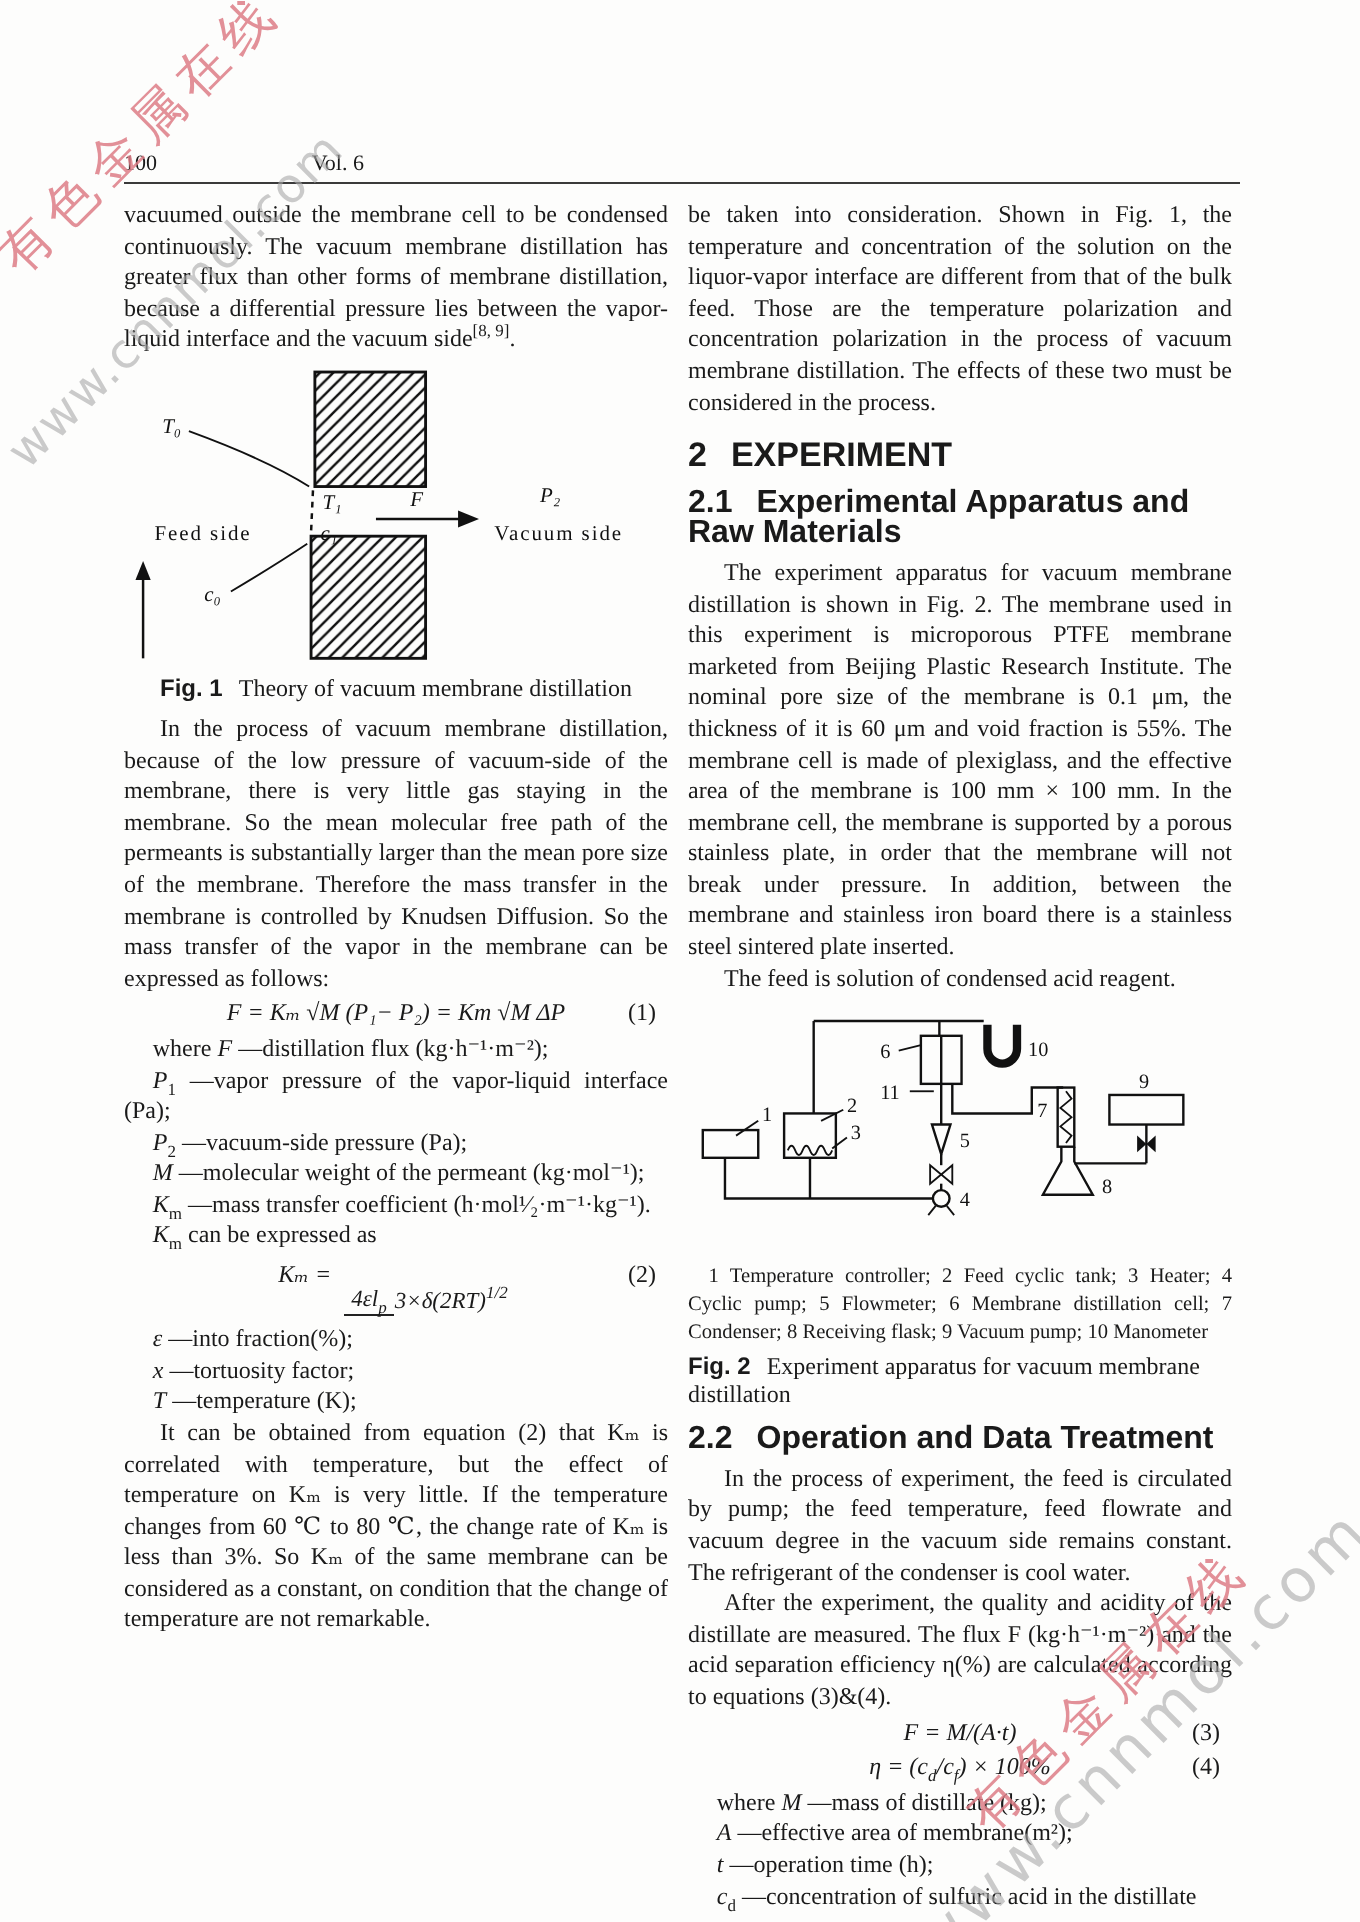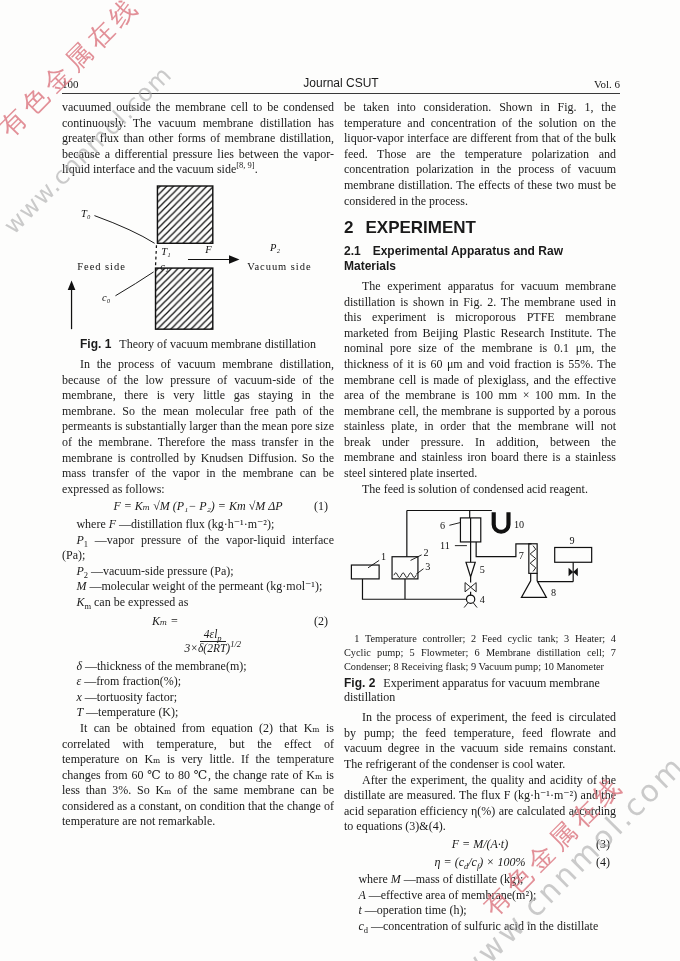--- a/index.html
+++ b/index.html
@@ -22,28 +22,28 @@
   .columns{position:absolute;left:62px;top:100px;width:558px;display:flex;gap:10px;}
   .col{width:272px;font-size:12px;line-height:15.6px;text-align:justify;}
   .col p{margin:0;}
   .col p.ind{text-indent:1.5em;}
   sup{font-size:8.5px;line-height:0;}
   sub{font-size:8.5px;line-height:0;}
   i{font-style:italic;}
   
   .h-main,.h-sub{font-family:"Liberation Sans","DejaVu Sans",sans-serif;font-weight:700;text-align:left;}
   .h-main{font-size:17px;margin:11px 0 7px 0;}
-  .h-sub{font-size:12px;margin:8px 0 4px 0;}
+  .h-sub{font-size:16px;margin:8px 0 4px 0;}
   .h-main .num,.h-sub .num{margin-right:12px;}
   
   .eqline{position:relative;text-align:center;margin:2px 0;}
   .eqline .body{font-style:italic;}
   .eqnum{position:absolute;right:6px;top:0;font-style:normal;}
   .def{text-indent:1.2em;}
-  .frac{display:inline-flex;flex-direction:column;align-items:center;vertical-align:-1.05em;
+  .frac{display:inline-flex;flex-direction:row;align-items:center;vertical-align:-1.05em;
         margin:0 3px;font-size:11.5px;line-height:13px;font-style:italic;}
   .frac .fnum{border-bottom:1px solid #222;padding:0 4px;}
   .eq-frac{margin:4px 0;}
   
   .figure{margin:6px 0 4px 0;}
   .figcap{font-size:12px;text-align:center;margin:2px 0 6px 0;line-height:14px;}
   .figcap .tag{font-family:"Liberation Sans","DejaVu Sans",sans-serif;font-weight:700;margin-right:8px;}
   .legend{font-size:10.3px;line-height:14px;text-align:justify;text-indent:1em;margin-top:4px;}
   svg{display:block;}
   svg text{font-family:"Liberation Serif","DejaVu Serif",serif;font-size:11px;fill:#111;}
@@ -56,21 +56,20 @@
 
 <div class="page">
 
   <div class="wm wm-red-tl">有色金属在线</div>
   <div class="wm wm-grey-tl">www.cnnmol.com</div>
   <div class="wm wm-red-br">有色金属在线</div>
   <div class="wm wm-grey-br">www.cnnmol.com</div>
 
   <div class="header">
     <span class="pnum">100</span>
-    <span class="jtitle">Journal CSUT</span>
     <span class="vol">Vol. 6</span>
   </div>
 
   <div class="columns">
 
     <div class="col">
 
       <p><span>vacuumed outside the membrane cell to be condensed continuously. The vacuum membrane distillation has greater flux than other forms of membrane distillation, because a differential pressure lies between the vapor-liquid interface and the vacuum side</span><sup>[8, 9]</sup><span>.</span></p>
 
       <div class="figure">
@@ -109,33 +108,33 @@
 
       <div class="eqline">
         <span class="body">F = Kₘ √M (P₁− P₂) = Km √M ΔP</span>
         <span class="eqnum">(1)</span>
       </div>
 
       <div class="def"><span>where </span><i>F</i><sub></sub><span> —distillation flux (kg·h⁻¹·m⁻²);</span></div>
       <div class="def"><i>P</i><sub>1</sub><span> —vapor pressure of the vapor-liquid interface (Pa);</span></div>
       <div class="def"><i>P</i><sub>2</sub><span> —vacuum-side pressure (Pa);</span></div>
       <div class="def"><i>M</i><sub></sub><span> —molecular weight of the permeant (kg·mol⁻¹);</span></div>
+      <div class="def"><i>K</i><sub>m</sub><span> —mass transfer coefficient (h·mol¹⁄₂·m⁻¹·kg⁻¹).</span></div>
       <div class="def"><i>K</i><sub>m</sub><span> can be expressed as</span></div>
 
       <div class="eqline eq-frac">
         <span class="body">Kₘ =</span>
         <span class="frac">
           <span class="fnum"><span>4εl</span><sub>p</sub></span>
           <span class="fden"><span>3×δ(2RT)</span><sup>1/2</sup></span>
         </span>
         <span class="eqnum">(2)</span>
       </div>
 
-      <div class="def"><i>δ</i><span> —thickness of the membrane(m);</span></div>
-      <div class="def"><i>ε</i><span> —from fraction(%);</span></div>
+      <div class="def"><i>ε</i><span> —into fraction(%);</span></div>
       <div class="def"><i>x</i><span> —tortuosity factor;</span></div>
       <div class="def"><i>T</i><span> —temperature (K);</span></div>
 
       <p class="ind">It can be obtained from equation (2) that Kₘ is correlated with temperature, but the effect of temperature on Kₘ is very little. If the temperature changes from 60 ℃ to 80 ℃, the change rate of Kₘ is less than 3%. So Kₘ of the same membrane can be considered as a constant, on condition that the change of temperature are not remarkable.</p>
     </div>
 
     <div class="col">
 
       <p>be taken into consideration. Shown in Fig. 1, the temperature and concentration of the solution on the liquor-vapor interface are different from that of the bulk feed. Those are the temperature polarization and concentration polarization in the process of vacuum membrane distillation. The effects of these two must be considered in the process.</p>
 
@@ -204,20 +203,23 @@
           <path class="ln" d="M209,85 H248 M248,64 V85"></path>
           <polygon points="243,70 248,74.5 243,79" fill="#111"></polygon>
           <polygon points="253,70 248,74.5 253,79" fill="#111"></polygon>
         </svg>
         <div class="legend">1  Temperature controller;  2  Feed cyclic tank;  3  Heater;  4  Cyclic pump;  5  Flowmeter;  6  Membrane distillation cell;  7  Condenser;  8  Receiving flask;  9  Vacuum pump;  10  Manometer</div>
         <div class="figcap" style="text-align:left;">
           <span class="tag">Fig. 2</span><span>Experiment apparatus for vacuum membrane distillation</span>
         </div>
       </div>
 
+      <div class="h-sub">
+        <span class="num">2.2</span><span>Operation and Data Treatment</span>
+      </div>
 
       <p class="ind">In the process of experiment, the feed is circulated by pump; the feed temperature, feed flowrate and vacuum degree in the vacuum side remains constant. The refrigerant of the condenser is cool water.</p>
       <p class="ind">After the experiment, the quality and acidity of the distillate are measured. The flux F (kg·h⁻¹·m⁻²) and the acid separation efficiency η(%) are calculated according to equations (3)&amp;(4).</p>
 
       <div class="eqline">
         <span class="body">F = M/(A·t)</span>
         <span class="eqnum">(3)</span>
       </div>
       <div class="eqline">
         <span class="body"><span>η = (c</span><sub>d</sub><span>/c</span><sub>f</sub><span>) × 100%</span></span>

